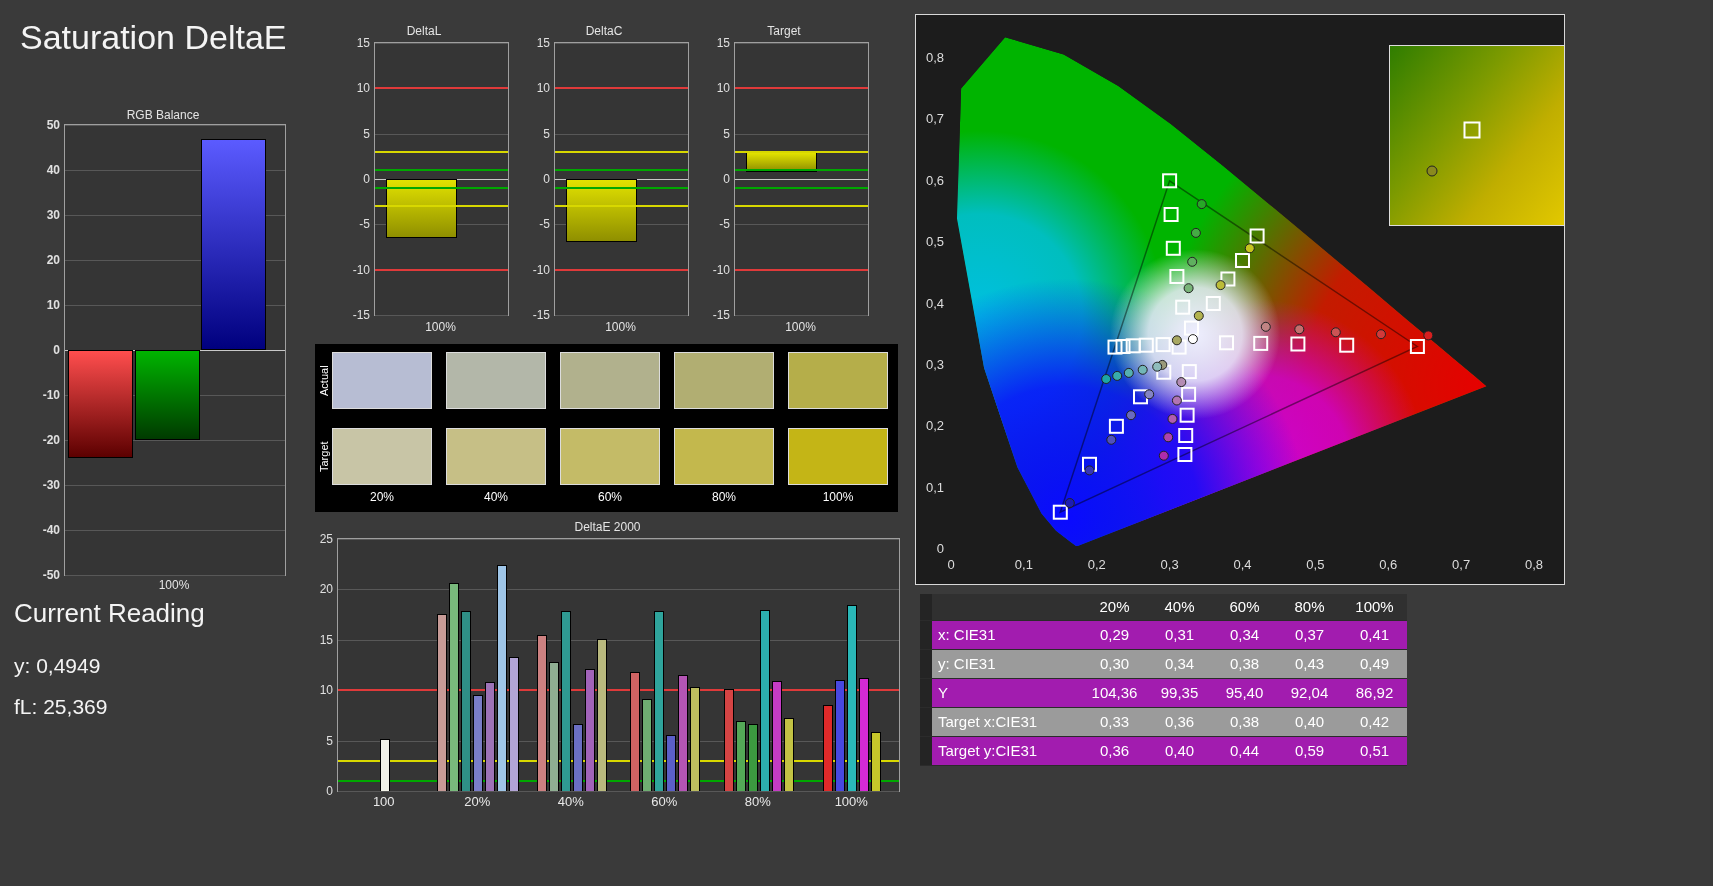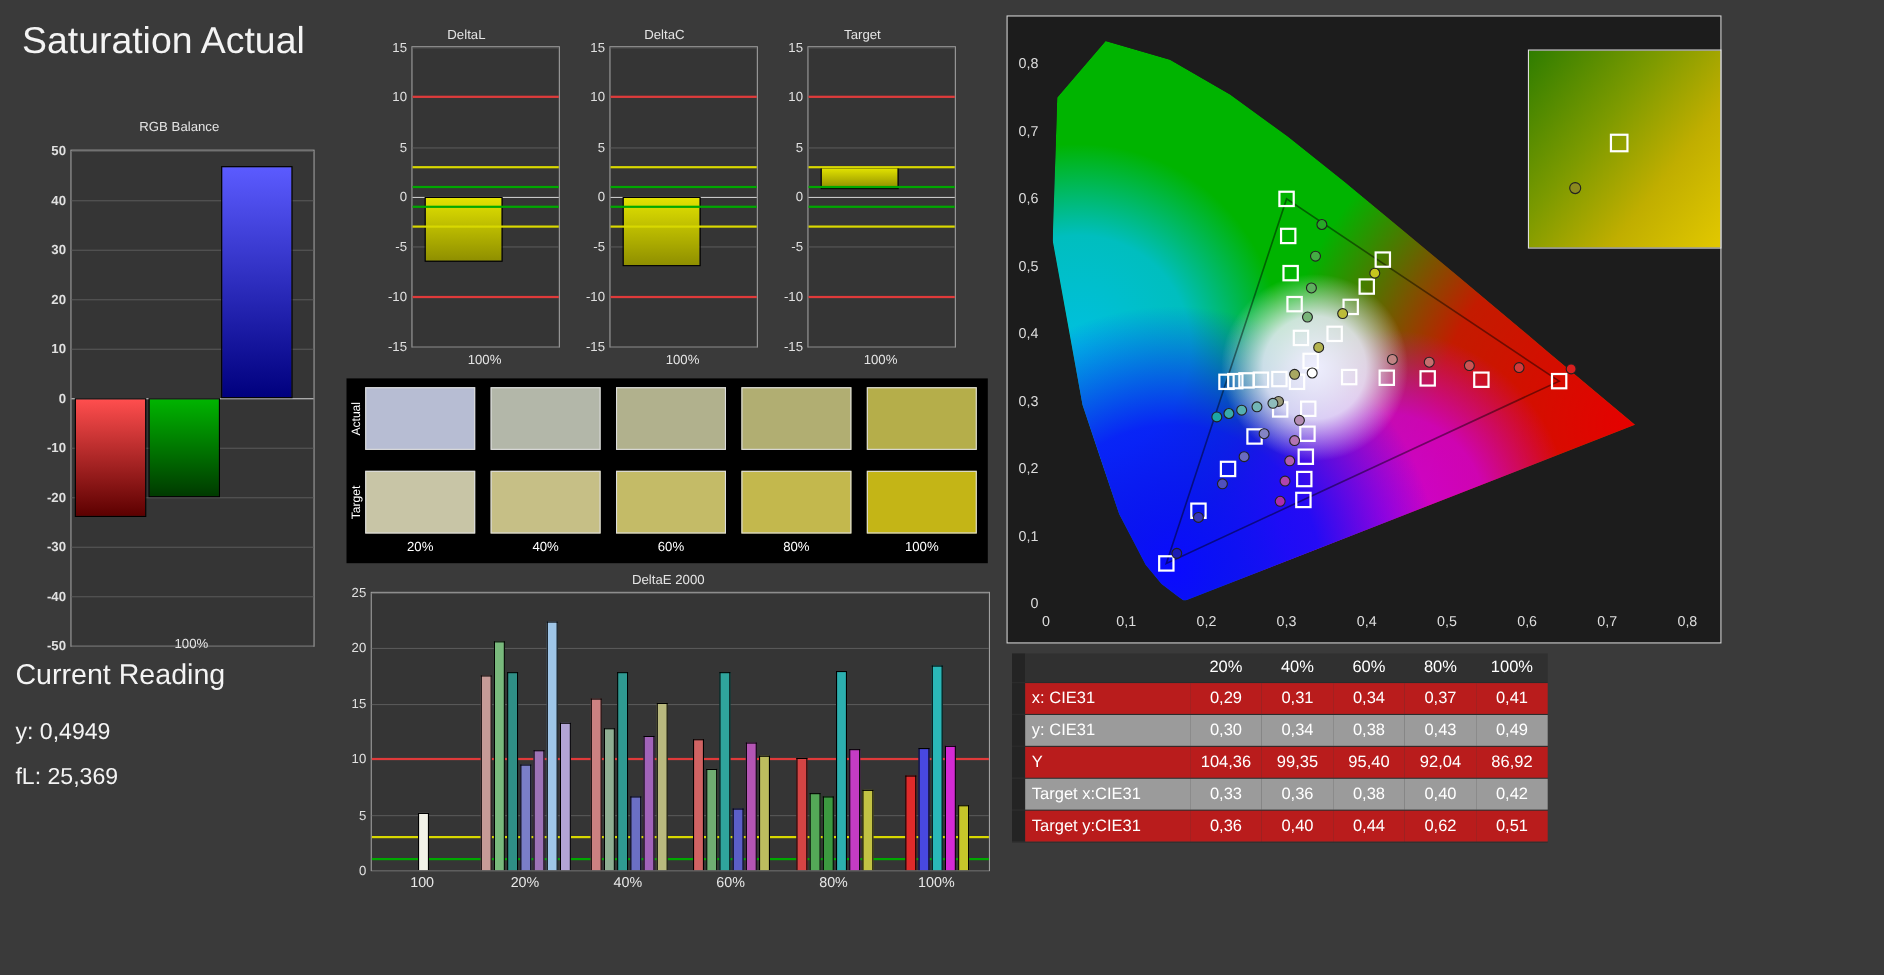--- a/index.html
+++ b/index.html
@@ -13,21 +13,21 @@
 
   .chart-title{position:absolute;top:0;left:0;right:0;text-align:center;font-size:12px;color:#e4e4e4;z-index:2;}
   .plot{position:absolute;border:1px solid #9f9f9f;background:#353535;}
   .xlabel{position:absolute;text-align:center;font-size:12px;color:#e4e4e4;}
   .hline{position:absolute;left:0;right:0;height:1px;}
   .tick-label{position:absolute;right:calc(100% + 5px);transform:translateY(-50%);font-size:12px;color:#e0e0e0;width:26px;text-align:right;}
   .vbar{position:absolute;border:1px solid #000;box-sizing:border-box;}
 
   
   #rgb-panel{left:38px;top:108px;width:250px;height:486px;}
-  #rgb-plot{left:26px;top:28px;width:220px;height:450px;font-weight:bold;}
+  #rgb-plot{left:26px;top:16px;width:220px;height:450px;font-weight:bold;}
   #rgb-xlabel{left:26px;top:470px;width:220px;}
 
   
   .delta-panel{top:24px;width:172px;height:314px;}
   #delta-0{left:338px;} #delta-1{left:518px;} #delta-2{left:698px;}
   .delta-plot{left:36px;top:18px;width:133px;height:272px;}
   .delta-xlabel{left:36px;top:296px;width:133px;}
 
   
   #swatch-panel{left:315px;top:344px;width:583px;height:168px;background:#000;}
@@ -55,31 +55,31 @@
   #cr-title{font-size:26px;margin-bottom:16px;color:#f4f4f4;}
   .cr-line{font-size:21px;line-height:41px;color:#f4f4f4;}
 
   
   #table-panel{position:absolute;left:920px;top:594px;width:487px;}
   .trow{display:grid;grid-template-columns:12px 150px repeat(5,65px);border-bottom:1px solid #2b2b2b;}
   .tcell{height:28px;line-height:28px;font-size:15px;color:#fff;overflow:hidden;white-space:nowrap;}
   .thead .tcell{height:26px;line-height:26px;}
   .tlabel{padding-left:6px;text-align:left;}
   .tval{text-align:center;}
-  .dark{background:#b91c1c;}
+  .dark{background:#a21caf;}
   .light{background:#9b9b9b;}
   .gutter{background:#242424;}
   .headbg{background:#303030;}
 </style>
 </head>
 <body>
 
 <div id="root">
 
-  <div id="page-title">Saturation Actual</div>
+  <div id="page-title">Saturation DeltaE</div>
 
   <section id="rgb-panel" class="panel">
     <div class="chart-title">RGB Balance</div>
     <div id="rgb-plot" class="plot">
         <div class="hline" style="top: 0%; background: rgb(88, 88, 88);"></div>
         <div class="tick-label" style="top: 0%;">50</div>
         <div class="hline" style="top: 10%; background: rgb(88, 88, 88);"></div>
         <div class="tick-label" style="top: 10%;">40</div>
         <div class="hline" style="top: 20%; background: rgb(88, 88, 88);"></div>
         <div class="tick-label" style="top: 20%;">30</div>
@@ -446,18 +446,18 @@
         <div class="tcell tval light">0,38</div>
         <div class="tcell tval light">0,40</div>
         <div class="tcell tval light">0,42</div>
       </div>
       <div class="trow">
         <div class="tcell gutter"></div>
         <div class="tcell tlabel dark">Target y:CIE31</div>
         <div class="tcell tval dark">0,36</div>
         <div class="tcell tval dark">0,40</div>
         <div class="tcell tval dark">0,44</div>
-        <div class="tcell tval dark">0,62</div>
+        <div class="tcell tval dark">0,59</div>
         <div class="tcell tval dark">0,51</div>
       </div>
     </section>
 
 </div>
 
 </body></html>

